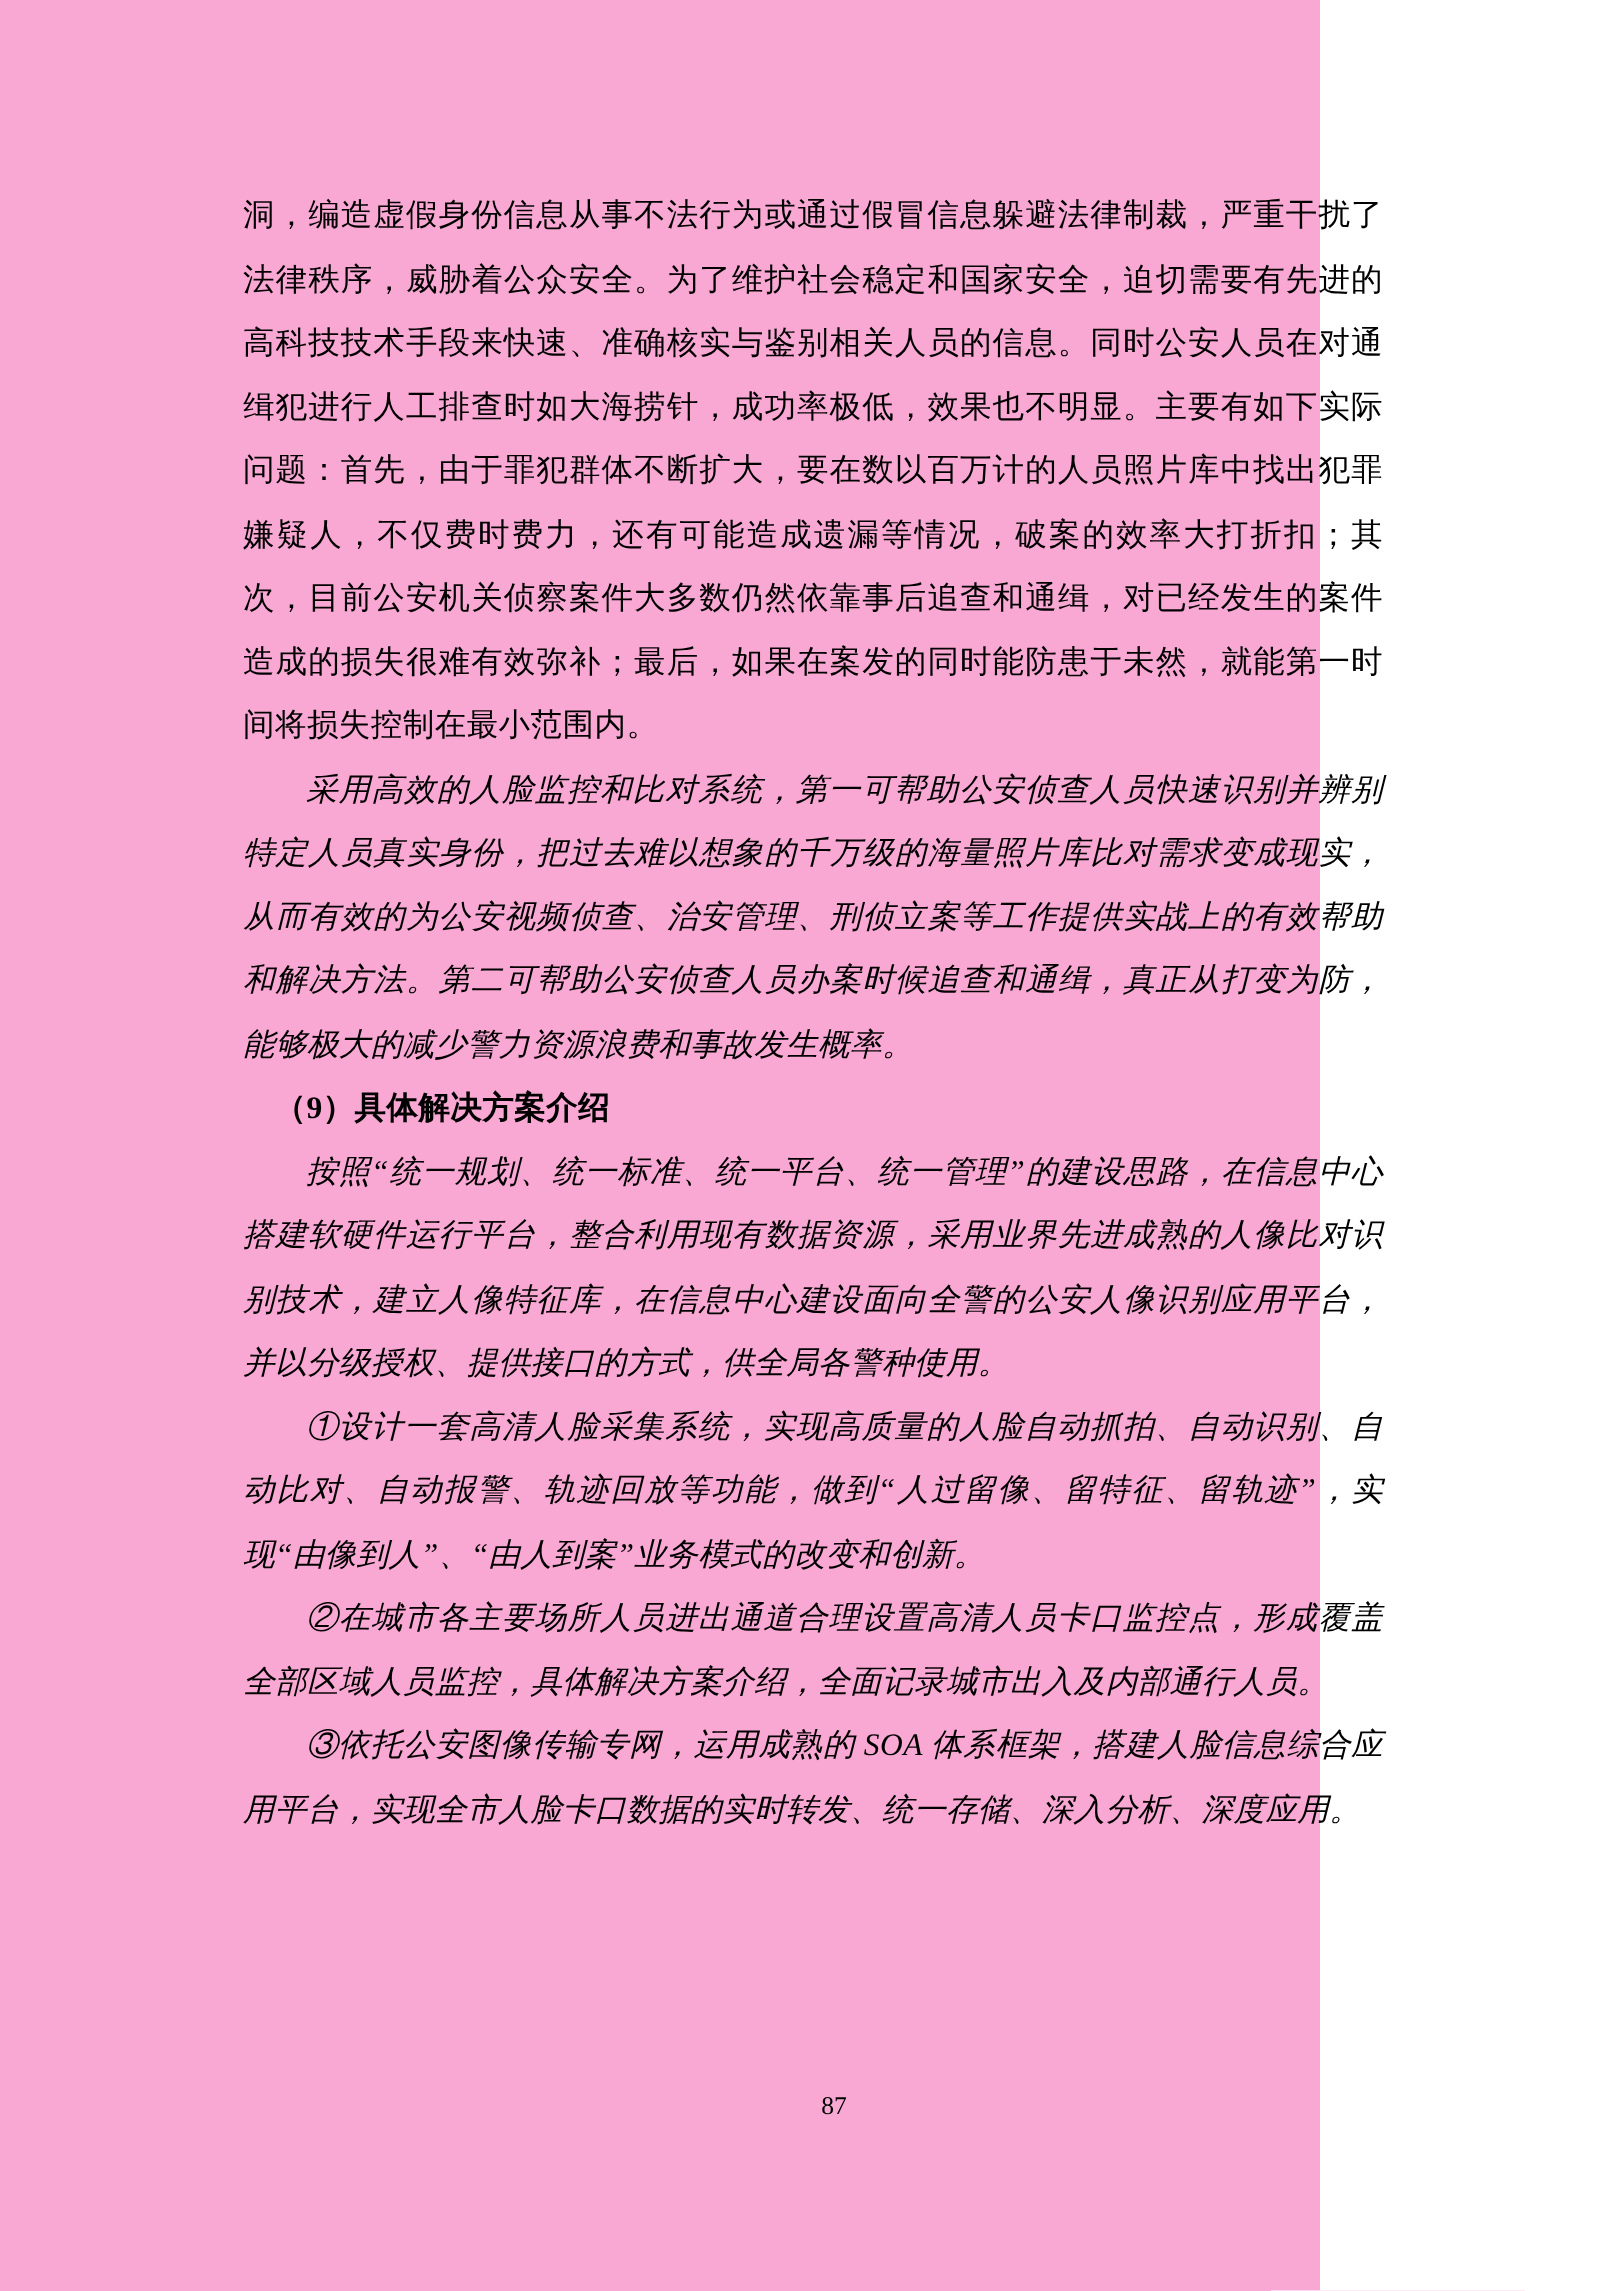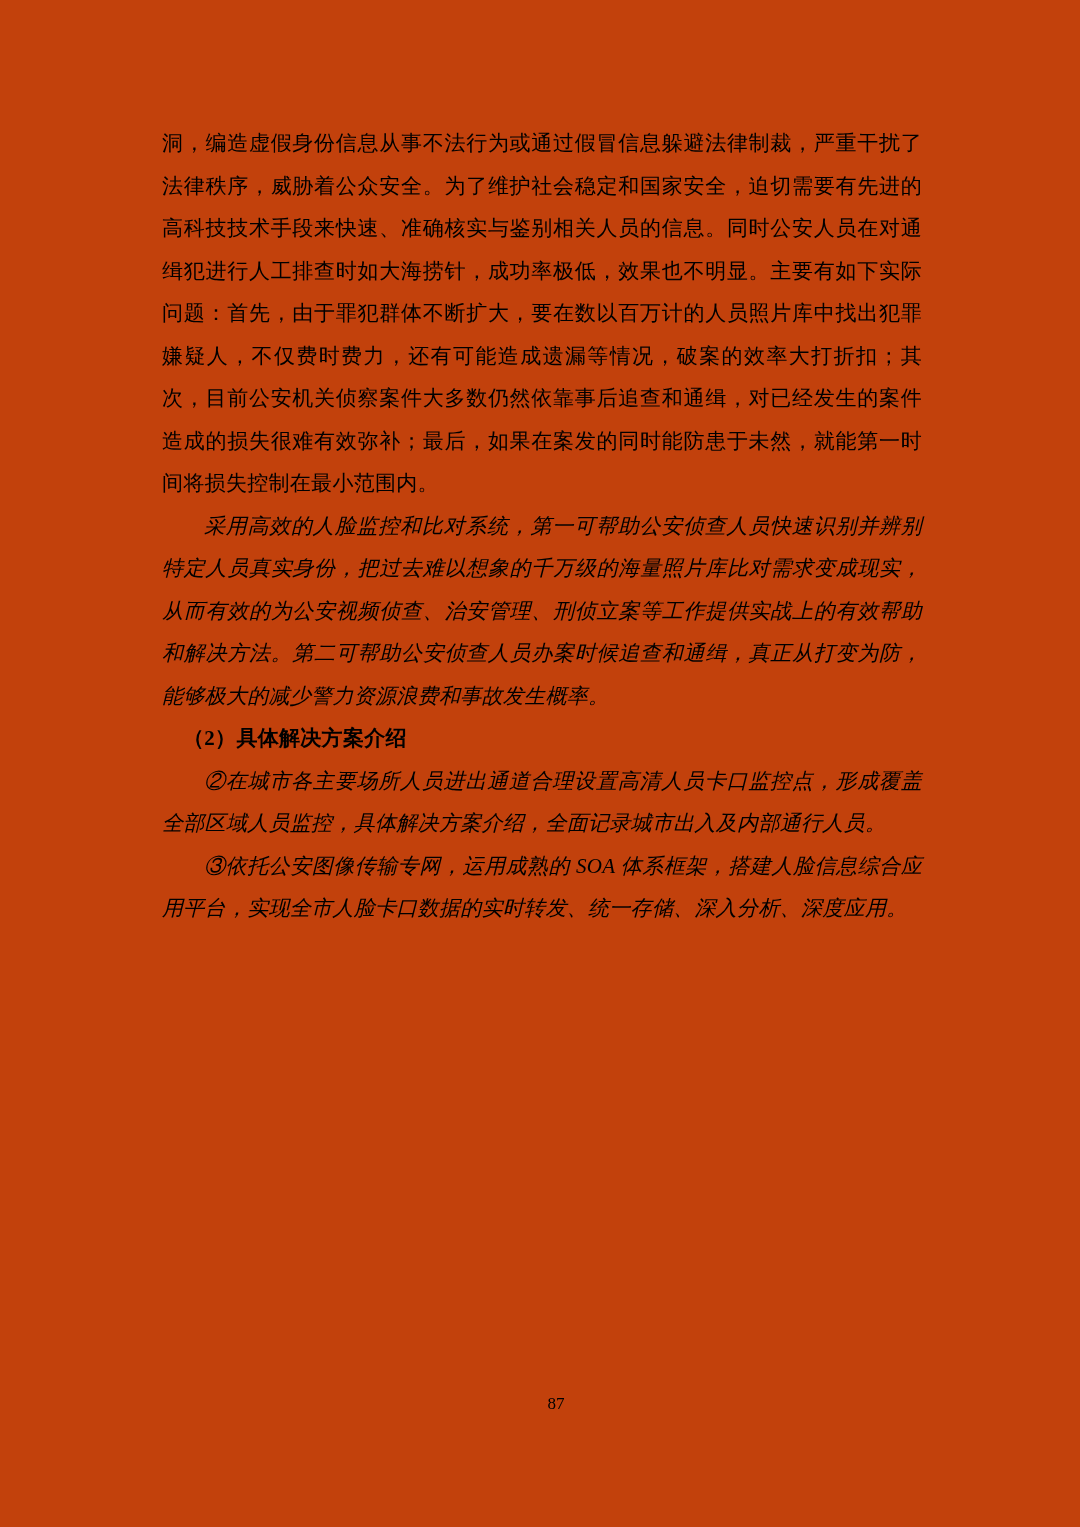--- a/index.html
+++ b/index.html
@@ -5,23 +5,23 @@
   html, body {
     margin: 0;
     padding: 0;
     background: #ffffff;
     width: 1080px;
     height: 1527px;
     overflow: hidden;
   }
   .page {
     position: relative;
-    width: 1080px;
+    width: 880px;
     height: 1527px;
-    background: #c2410c;
+    background: #f9a8d4;
     color: #000000;
     font-family: "Liberation Serif", "DejaVu Serif", serif;
   }
   .content {
     position: absolute;
     left: 162px;
     top: 122px;
     width: 760px;
   }
   .content p, .content h2 {
@@ -53,18 +53,20 @@
     color: #000000;
   }
 </style>
 </head>
 <body>
 
 <div class="page">
   <div class="content">
     <p class="para-plain">洞，编造虚假身份信息从事不法行为或通过假冒信息躲避法律制裁，严重干扰了法律秩序，威胁着公众安全。为了维护社会稳定和国家安全，迫切需要有先进的高科技技术手段来快速、准确核实与鉴别相关人员的信息。同时公安人员在对通缉犯进行人工排查时如大海捞针，成功率极低，效果也不明显。主要有如下实际问题：首先，由于罪犯群体不断扩大，要在数以百万计的人员照片库中找出犯罪嫌疑人，不仅费时费力，还有可能造成遗漏等情况，破案的效率大打折扣；其次，目前公安机关侦察案件大多数仍然依靠事后追查和通缉，对已经发生的案件造成的损失很难有效弥补；最后，如果在案发的同时能防患于未然，就能第一时间将损失控制在最小范围内。</p>
     <p class="para-indent">采用高效的人脸监控和比对系统，第一可帮助公安侦查人员快速识别并辨别特定人员真实身份，把过去难以想象的千万级的海量照片库比对需求变成现实，从而有效的为公安视频侦查、治安管理、刑侦立案等工作提供实战上的有效帮助和解决方法。第二可帮助公安侦查人员办案时候追查和通缉，真正从打变为防，能够极大的减少警力资源浪费和事故发生概率。</p>
-    <h2 class="section-heading">（2）具体解决方案介绍</h2>
+    <h2 class="section-heading">（9）具体解决方案介绍</h2>
+    <p class="para-indent">按照“统一规划、统一标准、统一平台、统一管理”的建设思路，在信息中心搭建软硬件运行平台，整合利用现有数据资源，采用业界先进成熟的人像比对识别技术，建立人像特征库，在信息中心建设面向全警的公安人像识别应用平台，并以分级授权、提供接口的方式，供全局各警种使用。</p>
+    <p class="para-indent">①设计一套高清人脸采集系统，实现高质量的人脸自动抓拍、自动识别、自动比对、自动报警、轨迹回放等功能，做到“人过留像、留特征、留轨迹”，实现“由像到人”、“由人到案”业务模式的改变和创新。</p>
     <p class="para-indent">②在城市各主要场所人员进出通道合理设置高清人员卡口监控点，形成覆盖全部区域人员监控，具体解决方案介绍，全面记录城市出入及内部通行人员。</p>
     <p class="para-indent">③依托公安图像传输专网，运用成熟的 SOA 体系框架，搭建人脸信息综合应用平台，实现全市人脸卡口数据的实时转发、统一存储、深入分析、深度应用。</p>
   </div>
   <div class="page-number">87</div>
 </div>
 
 </body></html>

